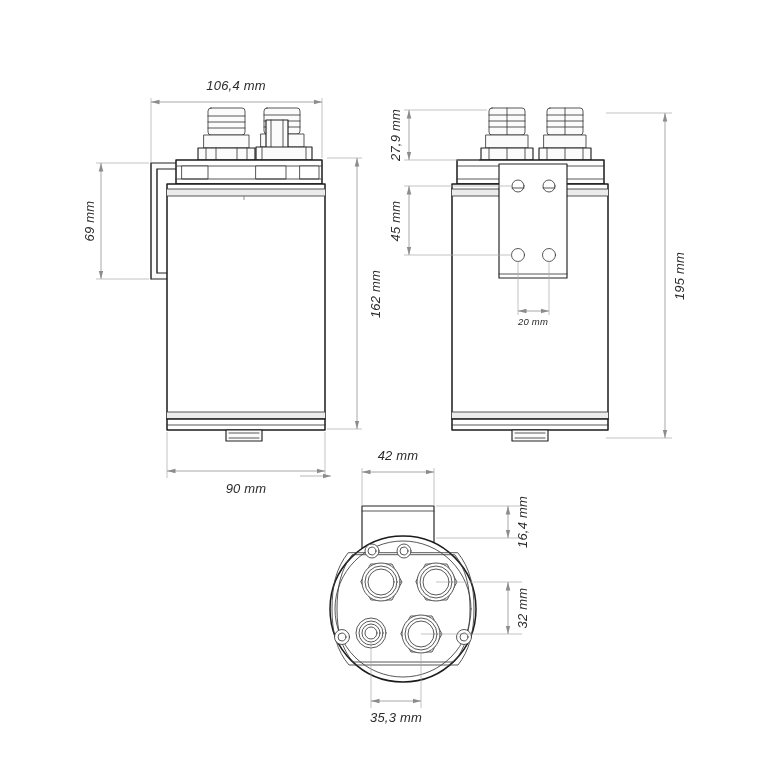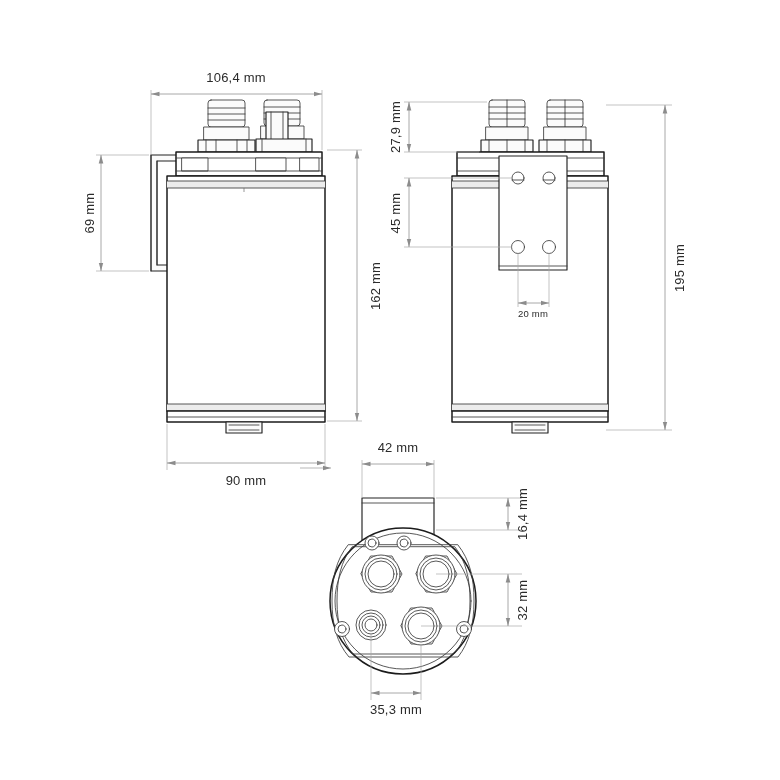--- a/index.html
+++ b/index.html
@@ -10,23 +10,24 @@
   }
   body {
     width: 780px;
     height: 780px;
     font-family: "Liberation Sans", sans-serif;
     overflow: hidden;
     position: relative;
   }
   #drawing-root {
     position: absolute;
-    left: 0; top: 0;
+    left: 0; top: 8px;
     width: 780px;
     height: 652px;
+    font-style: italic;
   }
   svg.sheet {
     display: block;
     width: 780px;
     height: 780px;
     background: #ffffff;
   }
   
   .outline     { fill: none; stroke: #1b1b1b; stroke-width: 1.5; stroke-linejoin: round; stroke-linecap: round; }
   .outline-med { fill: none; stroke: #222222; stroke-width: 1.15; stroke-linejoin: round; stroke-linecap: round; }

